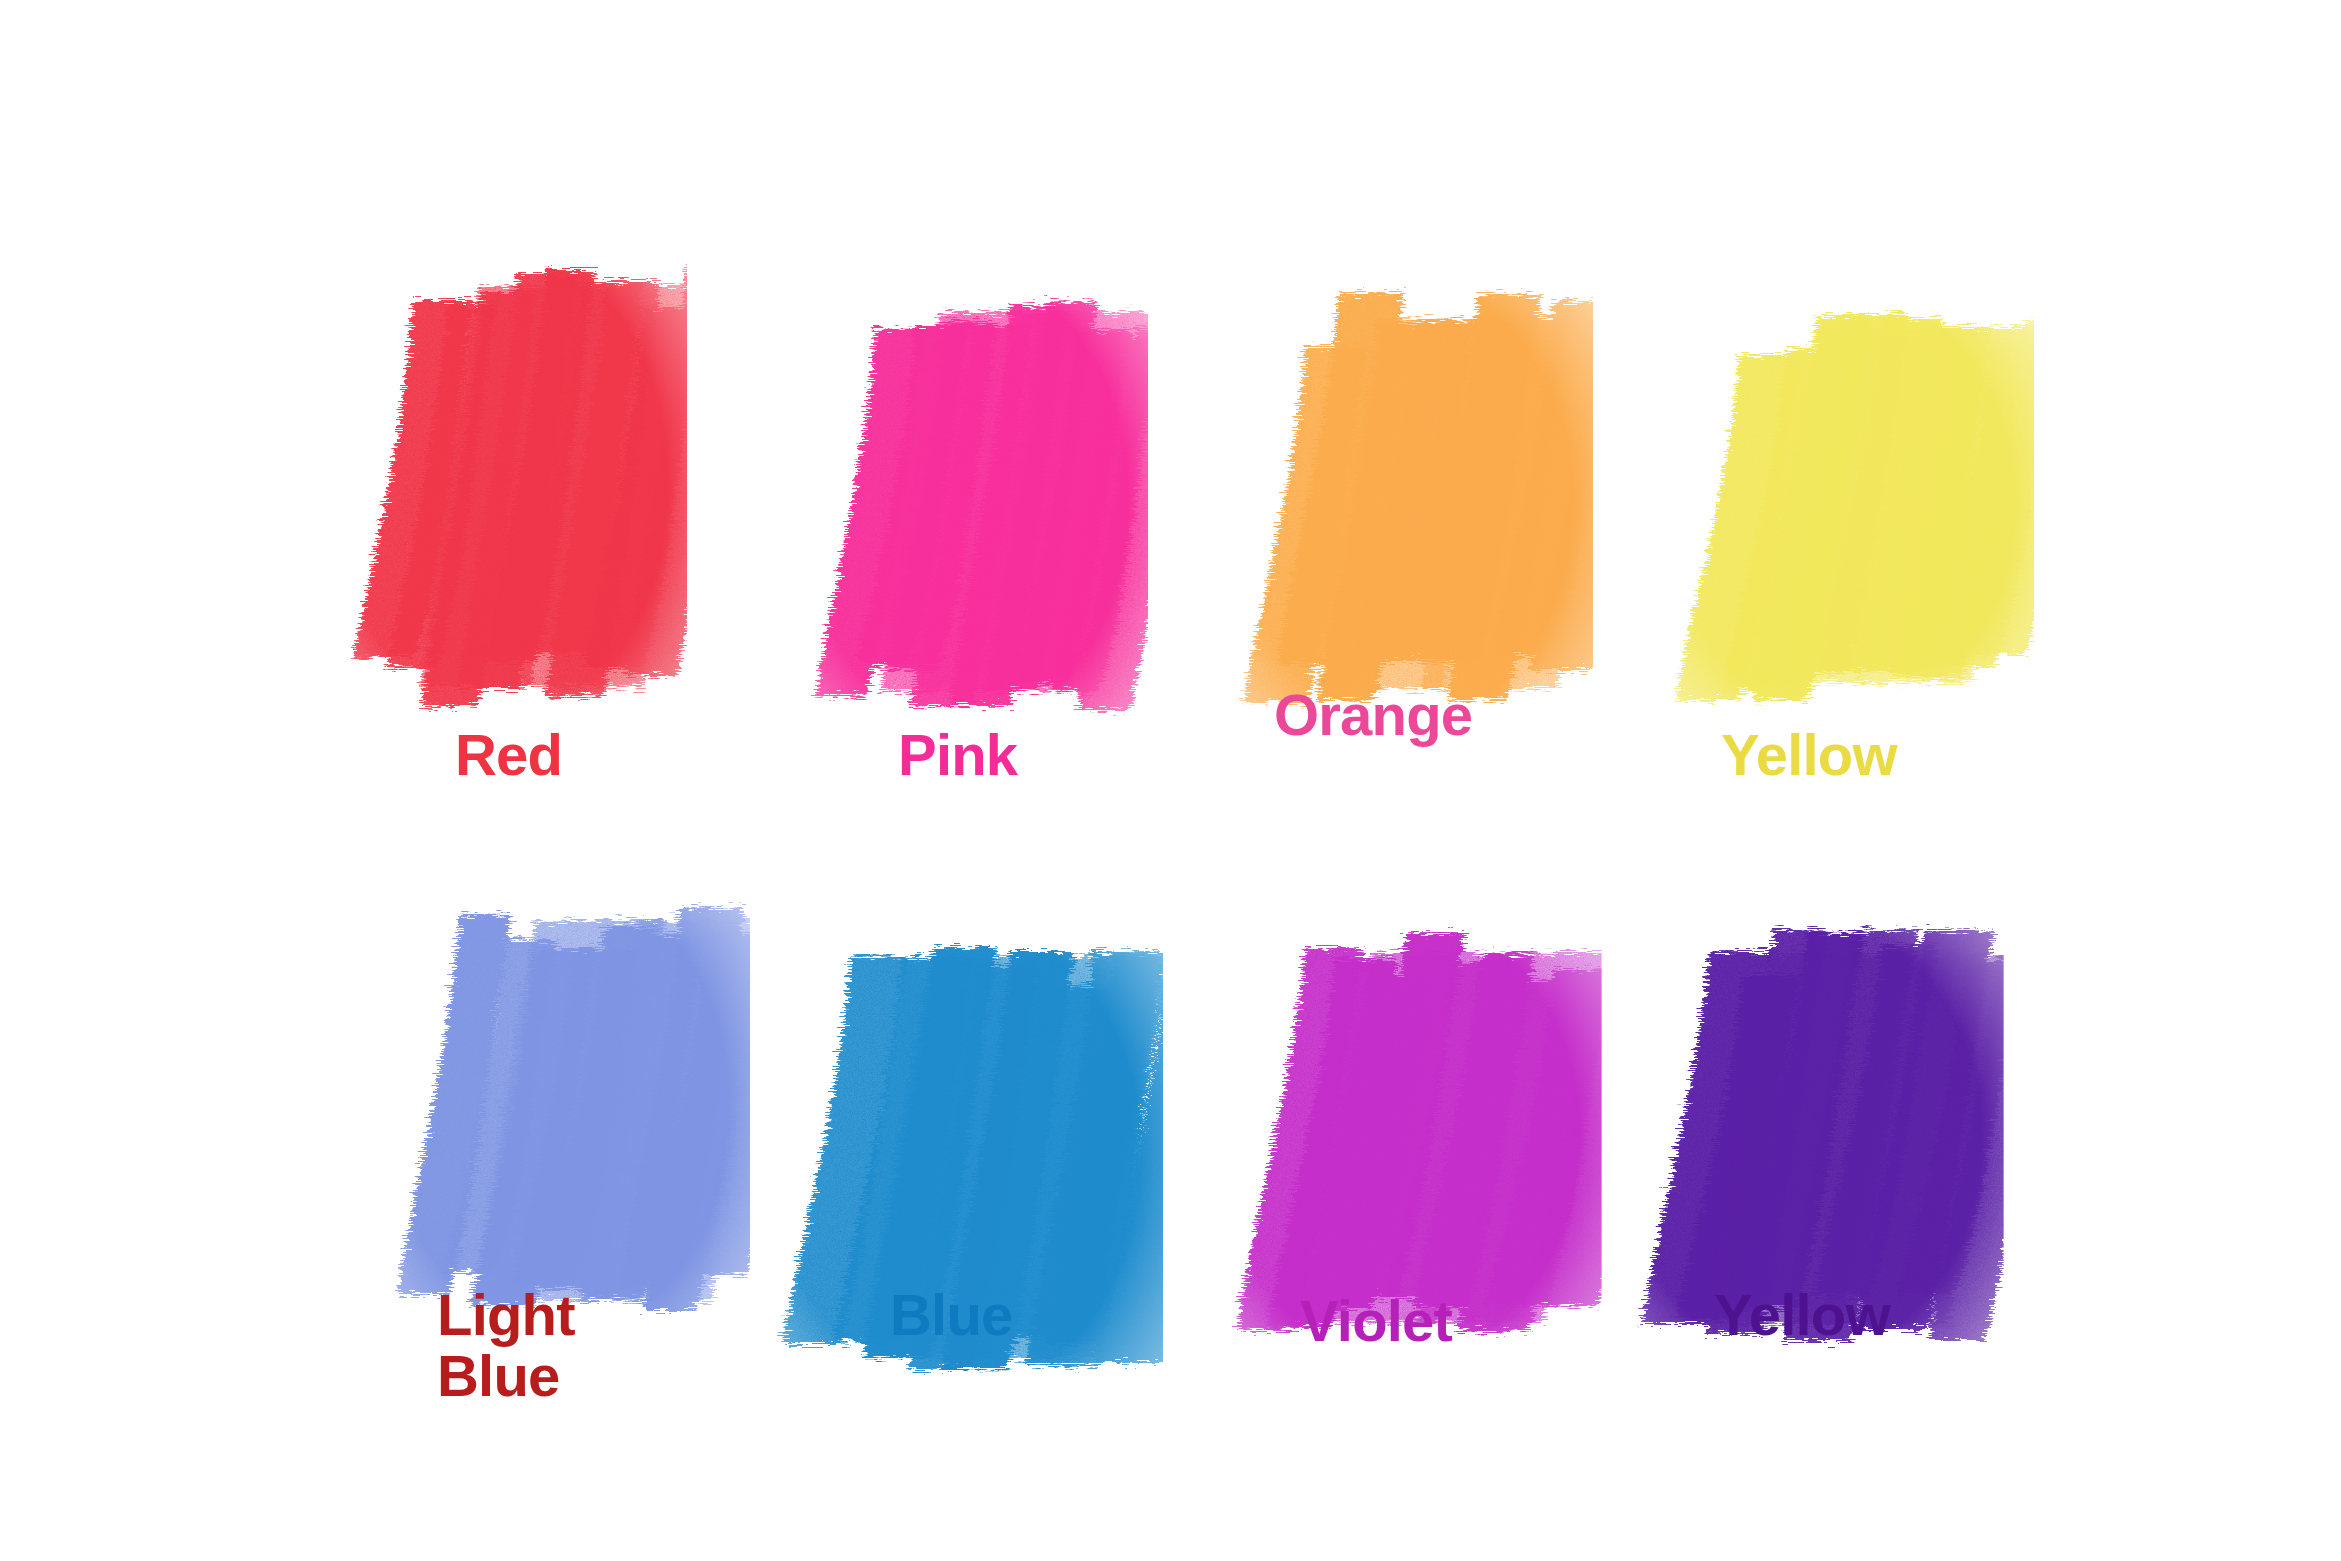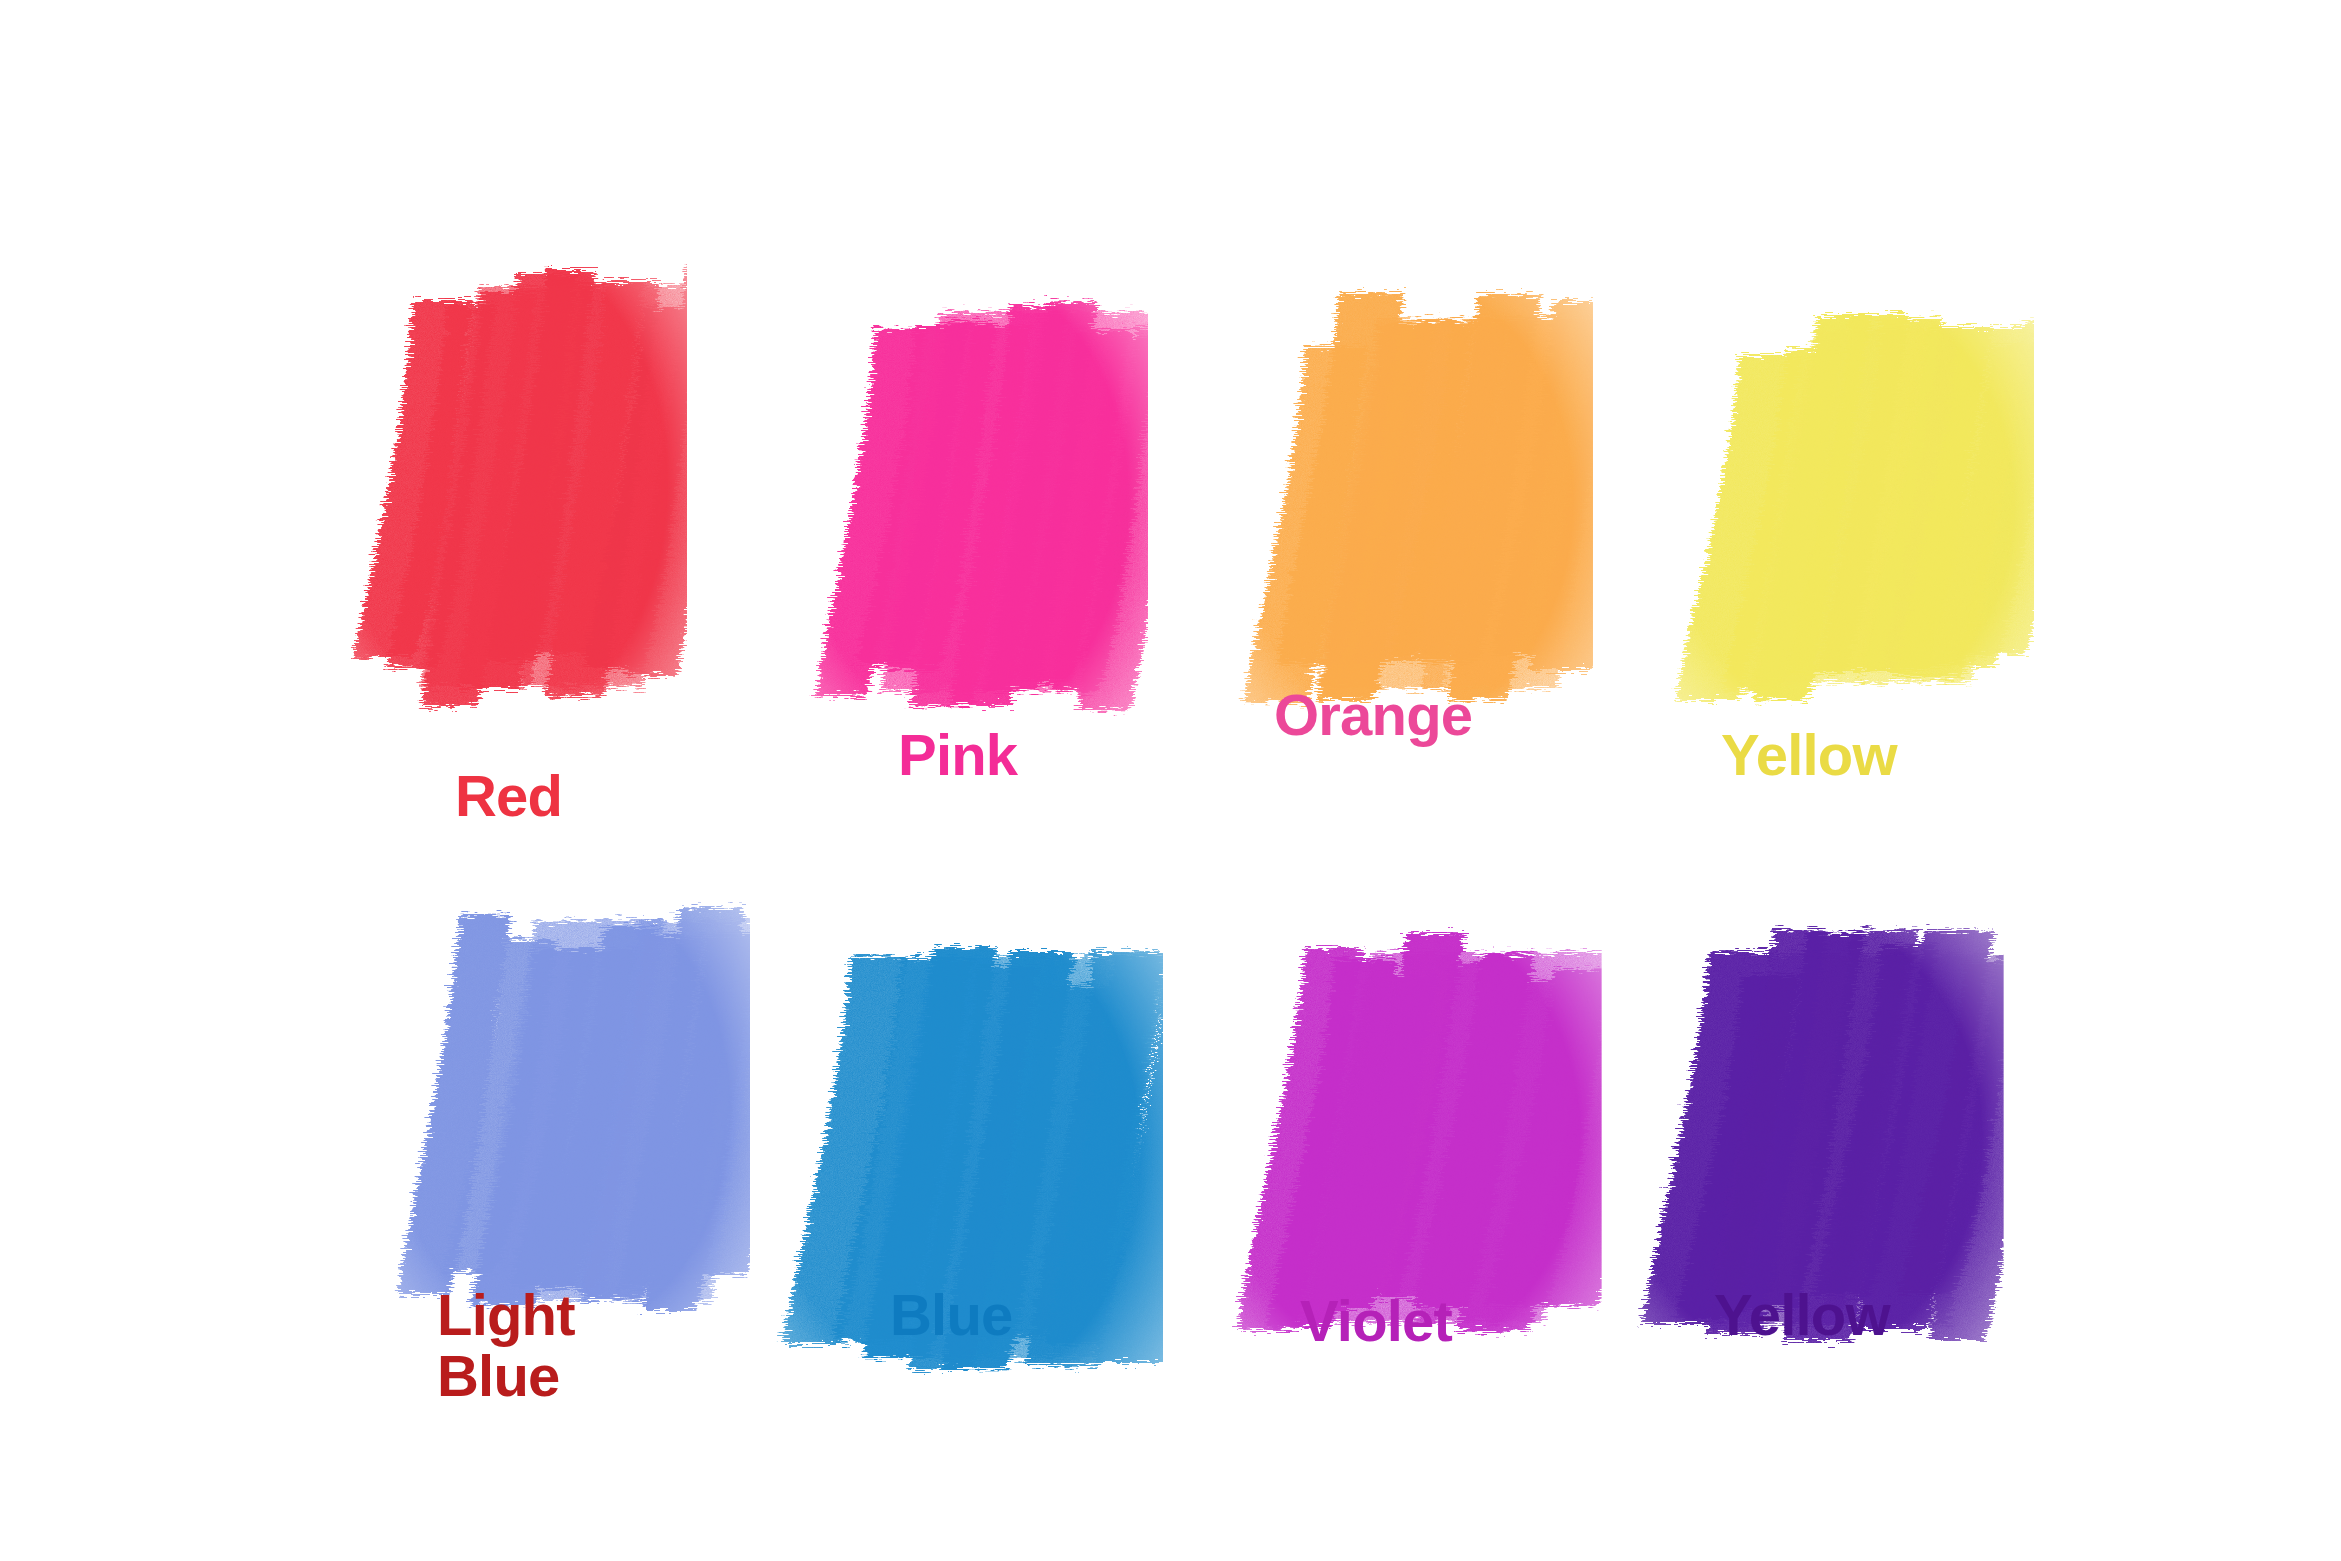--- a/index.html
+++ b/index.html
@@ -98,21 +98,21 @@
               <path d="M 290.9849624270832 66.55682157268748 C 282.2649624270832 231.7568215726875, 234.3449624270832 432.3568215726875, 214.9849624270832 567.8095844100928 L 279.3892658652169 567.8095844100928 C 314.7492658652169 432.3568215726875, 330.66926586521686 231.7568215726875, 355.3892658652169 66.55682157268748 Z" fill="#F0364A" opacity="0.948"></path>
               <path d="M 335.8567667590299 83.34128193377983 C 327.1367667590299 248.54128193377983, 279.2167667590299 449.14128193377985, 259.8567667590299 558.2067534723552 L 341.46379955436305 558.2067534723552 C 376.82379955436306 449.14128193377985, 392.743799554363 248.54128193377983, 417.46379955436305 83.34128193377983 Z" fill="#F0364A" opacity="0.844"></path>
               <path d="M 366.53843362748415 80.58327211833094 C 357.8184336274842 245.78327211833096, 309.89843362748417 446.383272118331, 290.53843362748415 613.6306136196014 L 362.4106844943017 613.6306136196014 C 397.7706844943017 446.383272118331, 413.69068449430165 245.78327211833096, 438.4106844943017 80.58327211833094 Z" fill="#F0364A" opacity="0.826"></path>
               <path d="M 414.46930239701436 113.64585246173665 C 405.7493023970144 278.8458524617367, 357.8293023970144 479.44585246173665, 338.46930239701436 576.5087117086863 L 414.5320467917869 576.5087117086863 C 449.8920467917869 479.44585246173665, 465.8120467917869 278.8458524617367, 490.5320467917869 113.64585246173665 Z" fill="#F0364A" opacity="0.967"></path>
               <path d="M 470.6703303335752 56.48093957756646 C 461.95033033357515 221.68093957756648, 414.0303303335752 422.28093957756647, 394.6703303335752 586.9492265123408 L 458.8043320806076 586.9492265123408 C 494.1643320806076 422.28093957756647, 510.0843320806076 221.68093957756648, 534.8043320806075 56.48093957756646 Z" fill="#F0364A" opacity="0.917"></path>
               <path d="M 205.6 87.30000000000001 C 175.2 282, 148.6 459, 129.6 600.6 L 272.5837847892195 600.6 C 291.5837847892195 459, 318.18378478921954 282, 348.5837847892195 87.30000000000001 Z" fill="#F0364A" opacity="0.55"></path>
               <path d="M 334.8 87.30000000000001 C 304.40000000000003 282, 277.8 459, 258.8 600.6 L 415.39379166290166 600.6 C 434.39379166290166 459, 460.9937916629017 282, 491.39379166290166 87.30000000000001 Z" fill="#F0364A" opacity="0.55"></path>
             </g>
           </svg>
         </div>
-        <div class="swatch-label" style="left: 455px; top: 765px; color: rgb(238, 51, 66);">Red</div>
+        <div class="swatch-label" style="left: 455px; top: 724px; color: rgb(238, 51, 66);">Red</div>
       </div>
       <div class="swatch-cell" style="left: 0px; top: 0px; width: 2342px; height: 1561px; pointer-events: none;">
         <div class="swatch-mark" style="left: 816px; top: 281px; width: 297px; height: 437px; pointer-events: auto;">
           <svg class="stroke-svg" width="368" height="509" viewBox="0 0 472 652" style="position: absolute; left: -36px; top: -36px;">
             <defs>
               <filter id="chalk1" x="-25%" y="-18%" width="150%" height="136%" color-interpolation-filters="sRGB">
                 <feTurbulence type="fractalNoise" baseFrequency="0.045 0.62" numOctaves="4" seed="18" result="n1"></feTurbulence>
                 <feDisplacementMap in="SourceGraphic" in2="n1" scale="26" xChannelSelector="R" yChannelSelector="G" result="disp"></feDisplacementMap>
                 <feTurbulence type="fractalNoise" baseFrequency="0.9" numOctaves="3" seed="45" result="n2"></feTurbulence>
                 <feComponentTransfer in="n2" result="grain">

